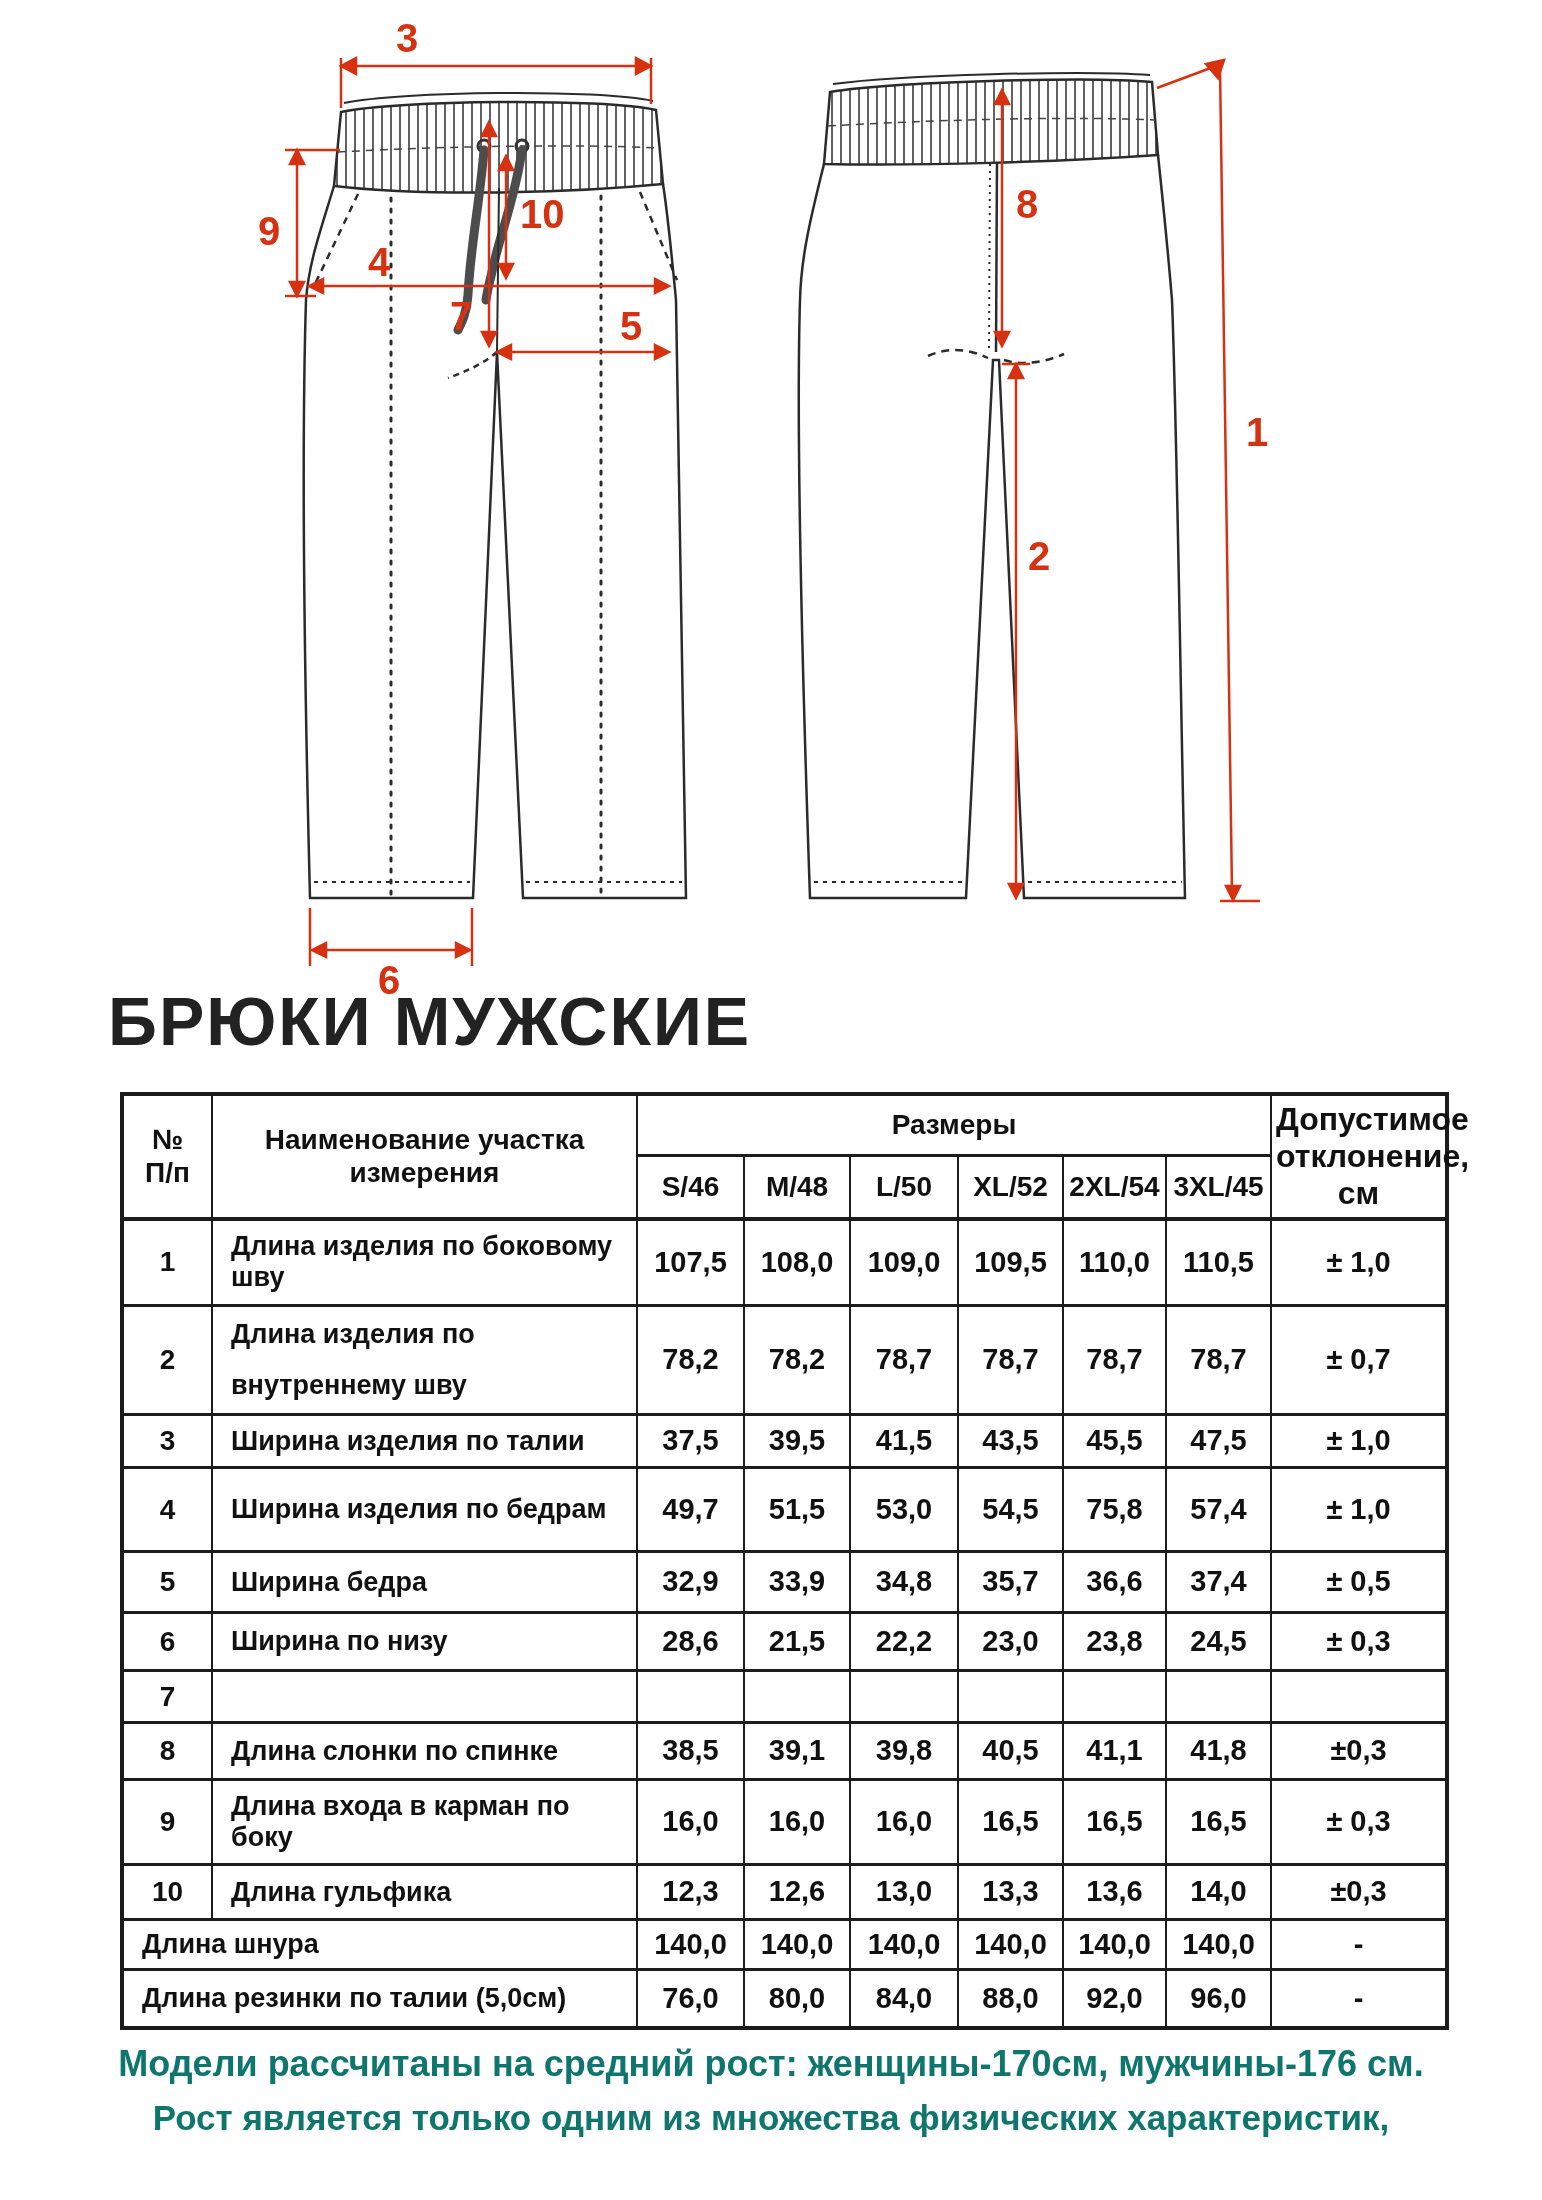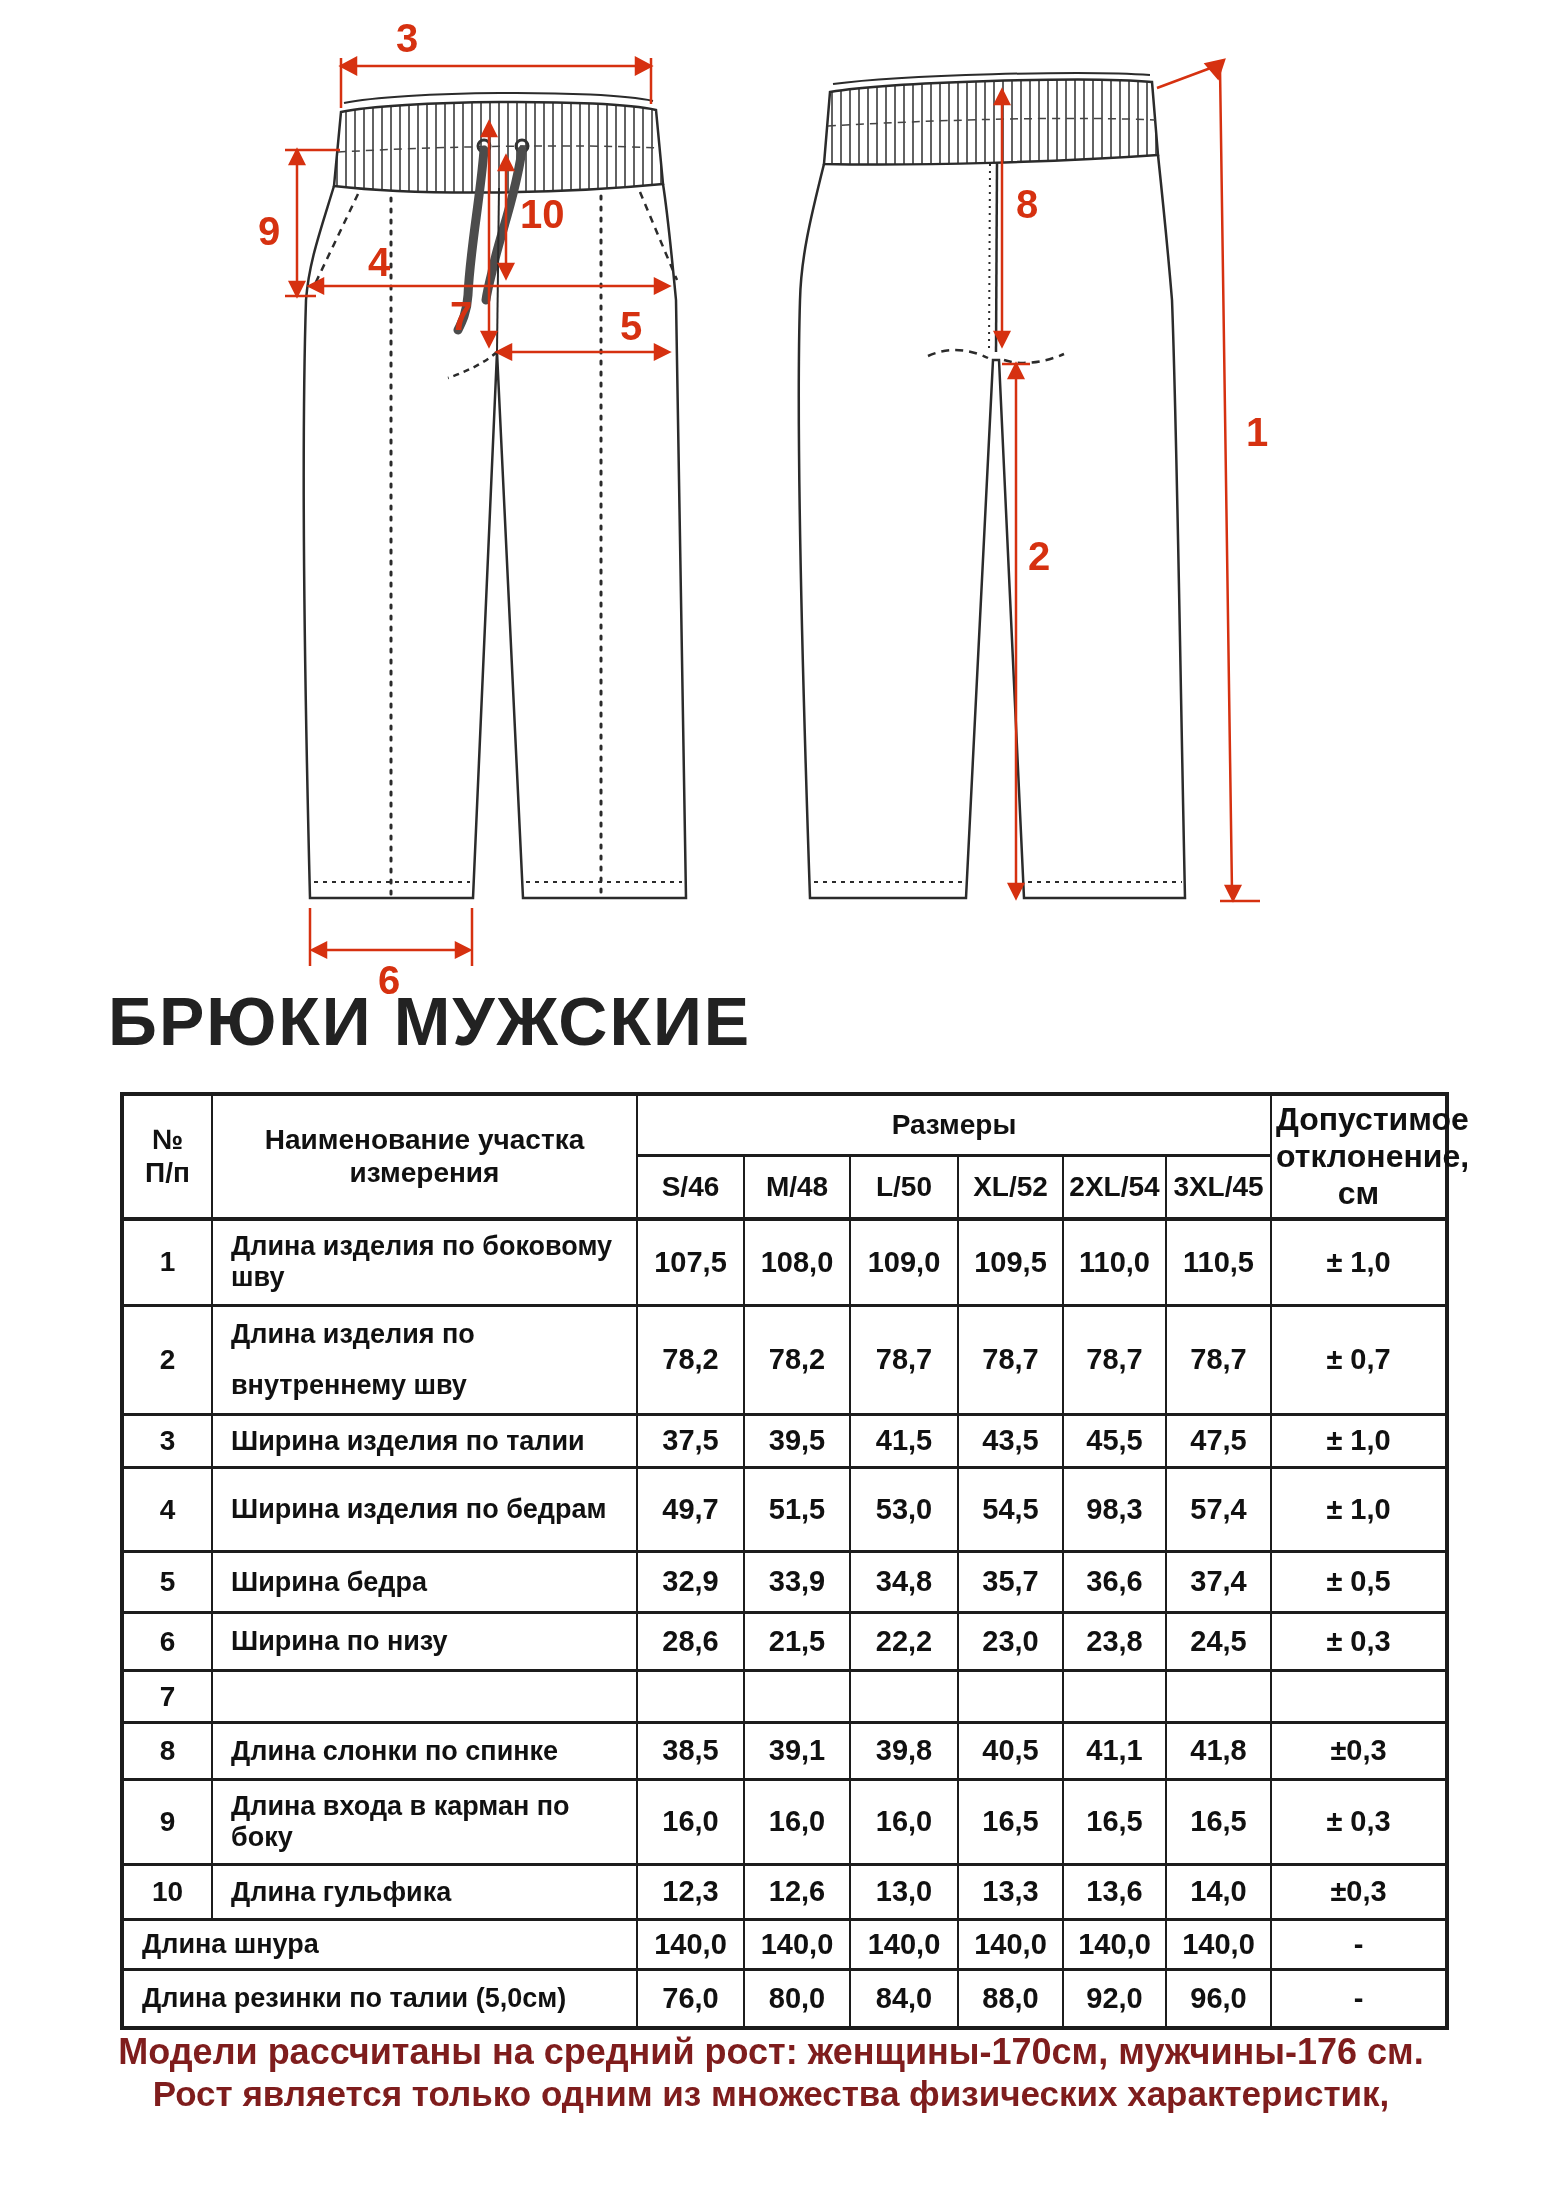--- a/index.html
+++ b/index.html
@@ -43,21 +43,21 @@
   .size-table tr.r6{height:58px;}
   .size-table tr.r7{height:52px;}
   .size-table tr.r8{height:57px;}
   .size-table tr.r9{height:85px;}
   .size-table tr.r10{height:55px;}
   .size-table tr.r11{height:50px;}
   .size-table tr.r12{height:58px;}
   .size-table .ul{}
   
   .note{position:absolute;top:2030px;left:0;right:0;text-align:center;}
-  .note p{margin:1px 0;font-size:35px;font-weight:600;color:#7f1d1d;}
+  .note p{margin:13px 0;font-size:35px;font-weight:600;color:#0f766e;}
   .note p.first{font-size:36px;font-weight:800;}
 </style>
 </head>
 <body>
 
 <svg class="diagram" width="1542" height="1000" viewBox="0 0 1542 1000">
   <defs>
     <pattern id="hatch" width="9" height="120" patternUnits="userSpaceOnUse">
       <rect width="9" height="120" fill="#ffffff"></rect>
       <line x1="4" y1="0" x2="4" y2="120" stroke="#3a3a3a" stroke-width="1.6"></line>
@@ -238,21 +238,21 @@
         <td class="val">47,5</td>
         <td class="tol">± 1,0</td>
       </tr>
       <tr class="r4">
         <td class="num">4</td>
         <td class="name">Ширина изделия по бедрам</td>
         <td class="val">49,7</td>
         <td class="val">51,5</td>
         <td class="val">53,0</td>
         <td class="val">54,5</td>
-        <td class="val">98,3</td>
+        <td class="val">75,8</td>
         <td class="val">57,4</td>
         <td class="tol">± 1,0</td>
       </tr>
       <tr class="r5">
         <td class="num">5</td>
         <td class="name">Ширина бедра</td>
         <td class="val">32,9</td>
         <td class="val">33,9</td>
         <td class="val">34,8</td>
         <td class="val">35,7</td>

